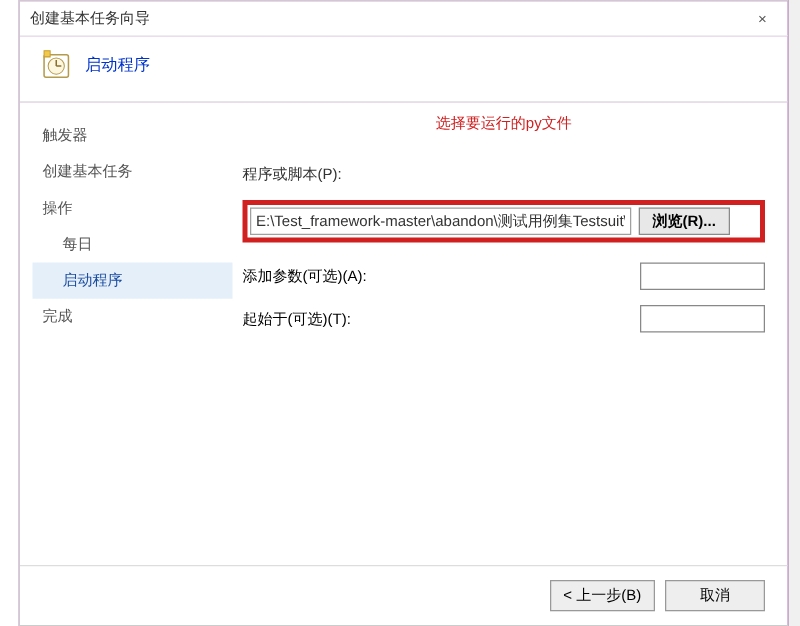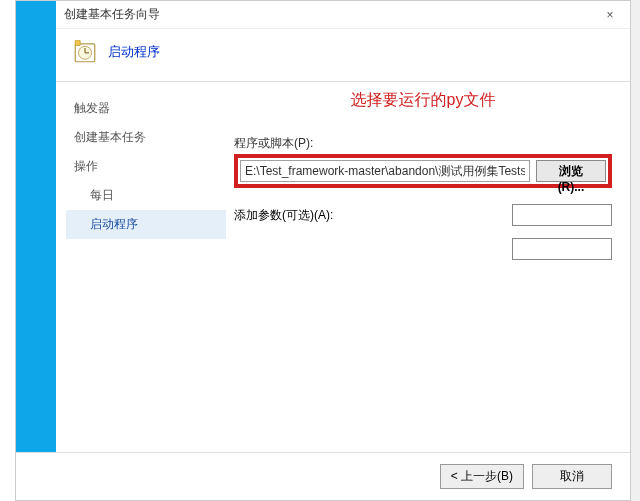--- a/index.html
+++ b/index.html
@@ -1,31 +1,31 @@
 <!DOCTYPE html>
 <html><head>
   <meta charset="utf-8">
   <style>
     * { box-sizing: border-box; margin: 0; padding: 0; font-family: "Microsoft YaHei", "Segoe UI", Tahoma, sans-serif; font-size: 12px; }
     body { background: #f0f0f0; width: 640px; height: 501px; overflow: hidden; position: relative; }
-    .window { position: absolute; left: 15px; top: 0; width: 616px; height: 501px; background: #0ea5e9; border: 1px solid #ccc; padding-left: 40px; }
+    .window { position: absolute; left: 15px; top: 0; width: 616px; height: 501px; background: #a21caf; border: 1px solid #ccc; }
     .titlebar { height: 28px; display: flex; align-items: center; padding: 0 8px; background: #fff; color: #333; position: relative; border-bottom: 1px solid #eee; }
     .titlebar-text { flex: 1; font-size: 12px; color: #333; }
     .close-btn { width: 40px; height: 28px; display: flex; align-items: center; justify-content: center; color: #555; font-size: 14px; cursor: pointer; position: absolute; right: 0; top: 0; }
     .header { padding: 10px 16px 16px 16px; display: flex; align-items: center; gap: 10px; border-bottom: 1px solid #ddd; background: #fff; }
     .header-icon { width: 26px; height: 26px; }
     .header-title { font-size: 13px; color: #0033cc; }
     .body { display: flex; height: 370px; background: #fff; }
     .sidebar { width: 170px; padding: 12px 0 12px 10px; }
     .step { padding: 6px 8px 6px 8px; color: #555; font-size: 12px; cursor: default; }
     .step.sub { padding-left: 24px; }
     .step.active { background: #e5effa; color: #1a4da0; }
     .content { flex: 1; padding: 14px 18px 14px 8px; position: relative; }
-    .annotation { color: #d12020; font-size: 16px; text-align: center; margin-bottom: 24px; margin-top: -6px; }
-    .field-label { color: #333; margin-bottom: 2px; margin-top: 10px; }
+    .annotation { color: #d12020; font-size: 12px; text-align: center; margin-bottom: 24px; margin-top: -6px; }
+    .field-label { color: #333; margin-bottom: 12px; margin-top: 10px; }
     .field-row { display: flex; align-items: center; gap: 16px; margin-bottom: 12px; justify-content: center; }
     .script-wrap { border: 4px solid #d12020; padding: 2px; display: flex; gap: 6px; align-items: center; }
     .text-input { border: 1px solid #a0a0a0; height: 22px; padding: 2px 4px; font-size: 12px; color: #222; width: 305px; background: #fff; }
     .text-input.readonly { color: #333; }
     .browse-btn { border: 1px solid #8a8a8a; background: #e8e8e8; padding: 2px 10px; height: 22px; cursor: pointer; font-weight: bold; }
     .small-input { width: 100px; border: 1px solid #888; height: 22px; padding: 2px 4px; background: #fff; }
     .label-col { width: 130px; }
     .footer { position: absolute; bottom: 0; left: 0; right: 0; height: 48px; border-top: 1px solid #ddd; display: flex; justify-content: flex-end; align-items: center; gap: 8px; padding: 0 18px; background: #fff; }
     .footer button { border: 1px solid #999; background: #eee; padding: 3px 10px; cursor: pointer; min-width: 80px; }
     .watermark { position: absolute; bottom: 6px; right: 60px; color: rgba(120,120,140,0.25); font-size: 13px; pointer-events: none; letter-spacing: 1px; }
@@ -59,38 +59,40 @@
   </div>
 
   <div class="body">
 
     <div class="sidebar">
       <div class="step">触发器</div>
       <div class="step">创建基本任务</div>
       <div class="step">操作</div>
       <div class="step sub">每日</div>
       <div class="step sub active">启动程序</div>
+      <div class="step">完成</div>
     </div>
 
     <div class="content">
       <div class="annotation">选择要运行的py文件</div>
 
       <div class="field-label">程序或脚本(P):</div>
       <div class="script-wrap">
         <input type="text" class="text-input readonly" value="E:\Test_framework-master\abandon\测试用例集Testsuit\baidu1.p" style="">
         <button class="browse-btn">浏览(R)...</button>
       </div>
 
       <div class="field-row" style="margin-top:16px;">
         <div class="label-col">添加参数(可选)(A):</div>
         <div style="flex:1"></div>
         <input type="text" class="small-input" value="" style="">
       </div>
 
       <div class="field-row">
+        <div class="label-col">起始于(可选)(T):</div>
         <div style="flex:1"></div>
         <input type="text" class="small-input" value="" style="">
       </div>
     </div>
 
   </div>
 
   <div class="footer">
     <button>&lt; 上一步(B)</button>
     <button>取消</button>

